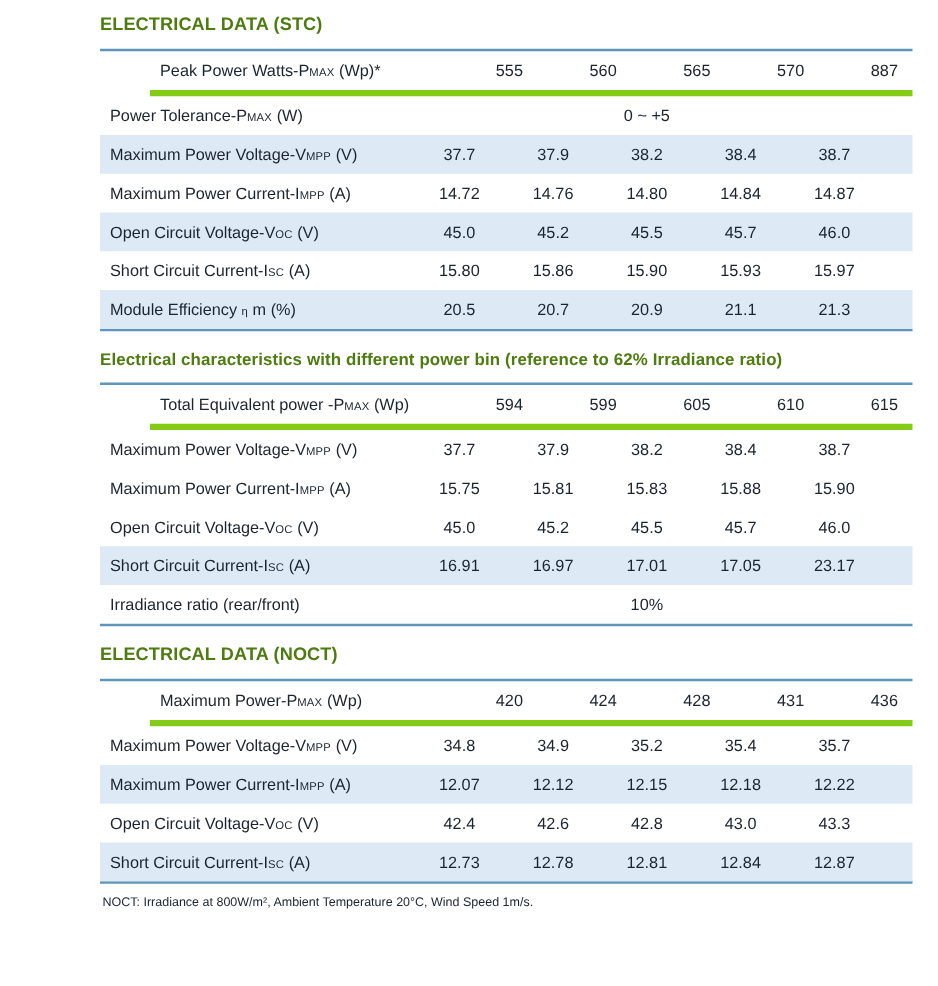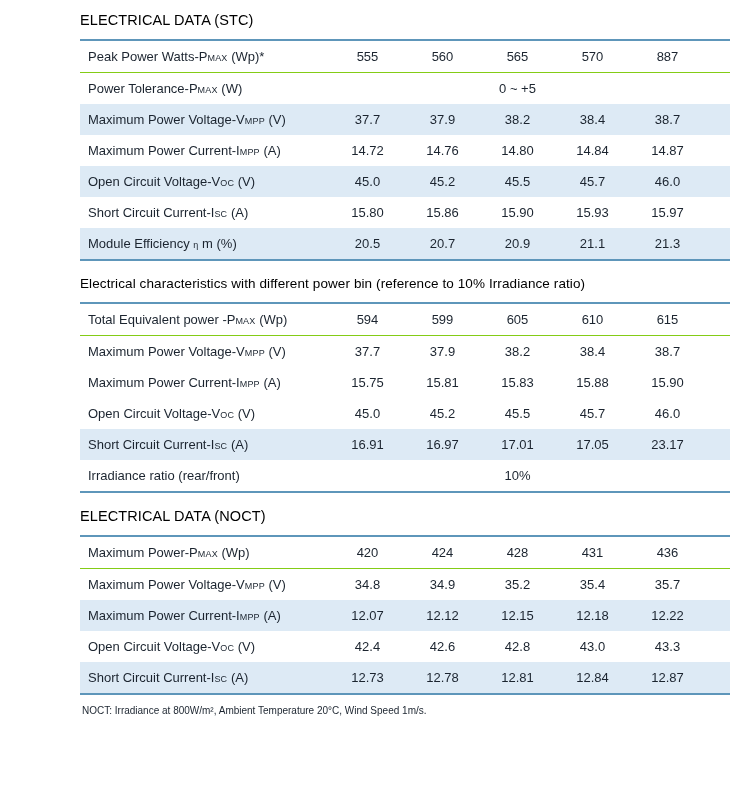--- a/index.html
+++ b/index.html
@@ -5,42 +5,42 @@
   html, body { margin: 0; padding: 0; background: #ffffff; }
   body {
     width: 750px; height: 789px;
     box-sizing: border-box;
     padding: 12px 20px 0 80px;
     font-family: "Liberation Sans", sans-serif;
     color: #1b242f;
     overflow: hidden;
   }
   .heading {
-    color: #000000;
-    font-weight: normal;
+    color: #4d7c0f;
+    font-weight: bold;
     margin: 0 0 11px 0;
     letter-spacing: 0.1px;
     white-space: nowrap;
   }
   .heading.lg { font-size: 14.5px; }
   .heading.md { font-size: 13.5px; }
   .section { margin-top: 0; }
   .section + .section { margin-top: 15px; }
   .table {
     border-top: 2px solid #5e96ba;
     border-bottom: 2px solid #5e96ba;
   }
   .row {
     display: grid;
     grid-template-columns: 250px repeat(5, 75px) 1fr;
     height: 31px;
     align-items: center;
     font-size: 13px;
   }
-  .row.first { border-bottom: 1px solid #84cc16; }
+  .row.first { border-bottom: 5px solid #84cc16; margin-left: 40px; }
   .row.shaded { background: #ddeaf5; }
   .cell.label { padding-left: 8px; white-space: nowrap; }
   .cell.val { text-align: center; white-space: nowrap; }
   .sub { font-size: 9px; letter-spacing: 0.2px; }
   .footnote {
     font-size: 10px;
     color: #1b242f;
     margin: 10px 0 0 2px;
     white-space: pre-wrap;
   }
@@ -104,21 +104,21 @@
         <div class="cell val">20.5</div>
         <div class="cell val">20.7</div>
         <div class="cell val">20.9</div>
         <div class="cell val">21.1</div>
         <div class="cell val">21.3</div>
       </div>
     </div>
 </div>
 
 <div class="section">
-  <h2 class="heading md">Electrical characteristics with different power bin (reference to 10% Irradiance ratio)</h2>
+  <h2 class="heading md">Electrical characteristics with different power bin (reference to 62% Irradiance ratio)</h2>
   <div class="table">
       <div class="row first">
         <div class="cell label"><span>Total Equivalent power -P</span><span class="sub">MAX</span><span> (Wp)</span></div>
         <div class="cell val">594</div>
         <div class="cell val">599</div>
         <div class="cell val">605</div>
         <div class="cell val">610</div>
         <div class="cell val">615</div>
       </div>
       <div class="row">

